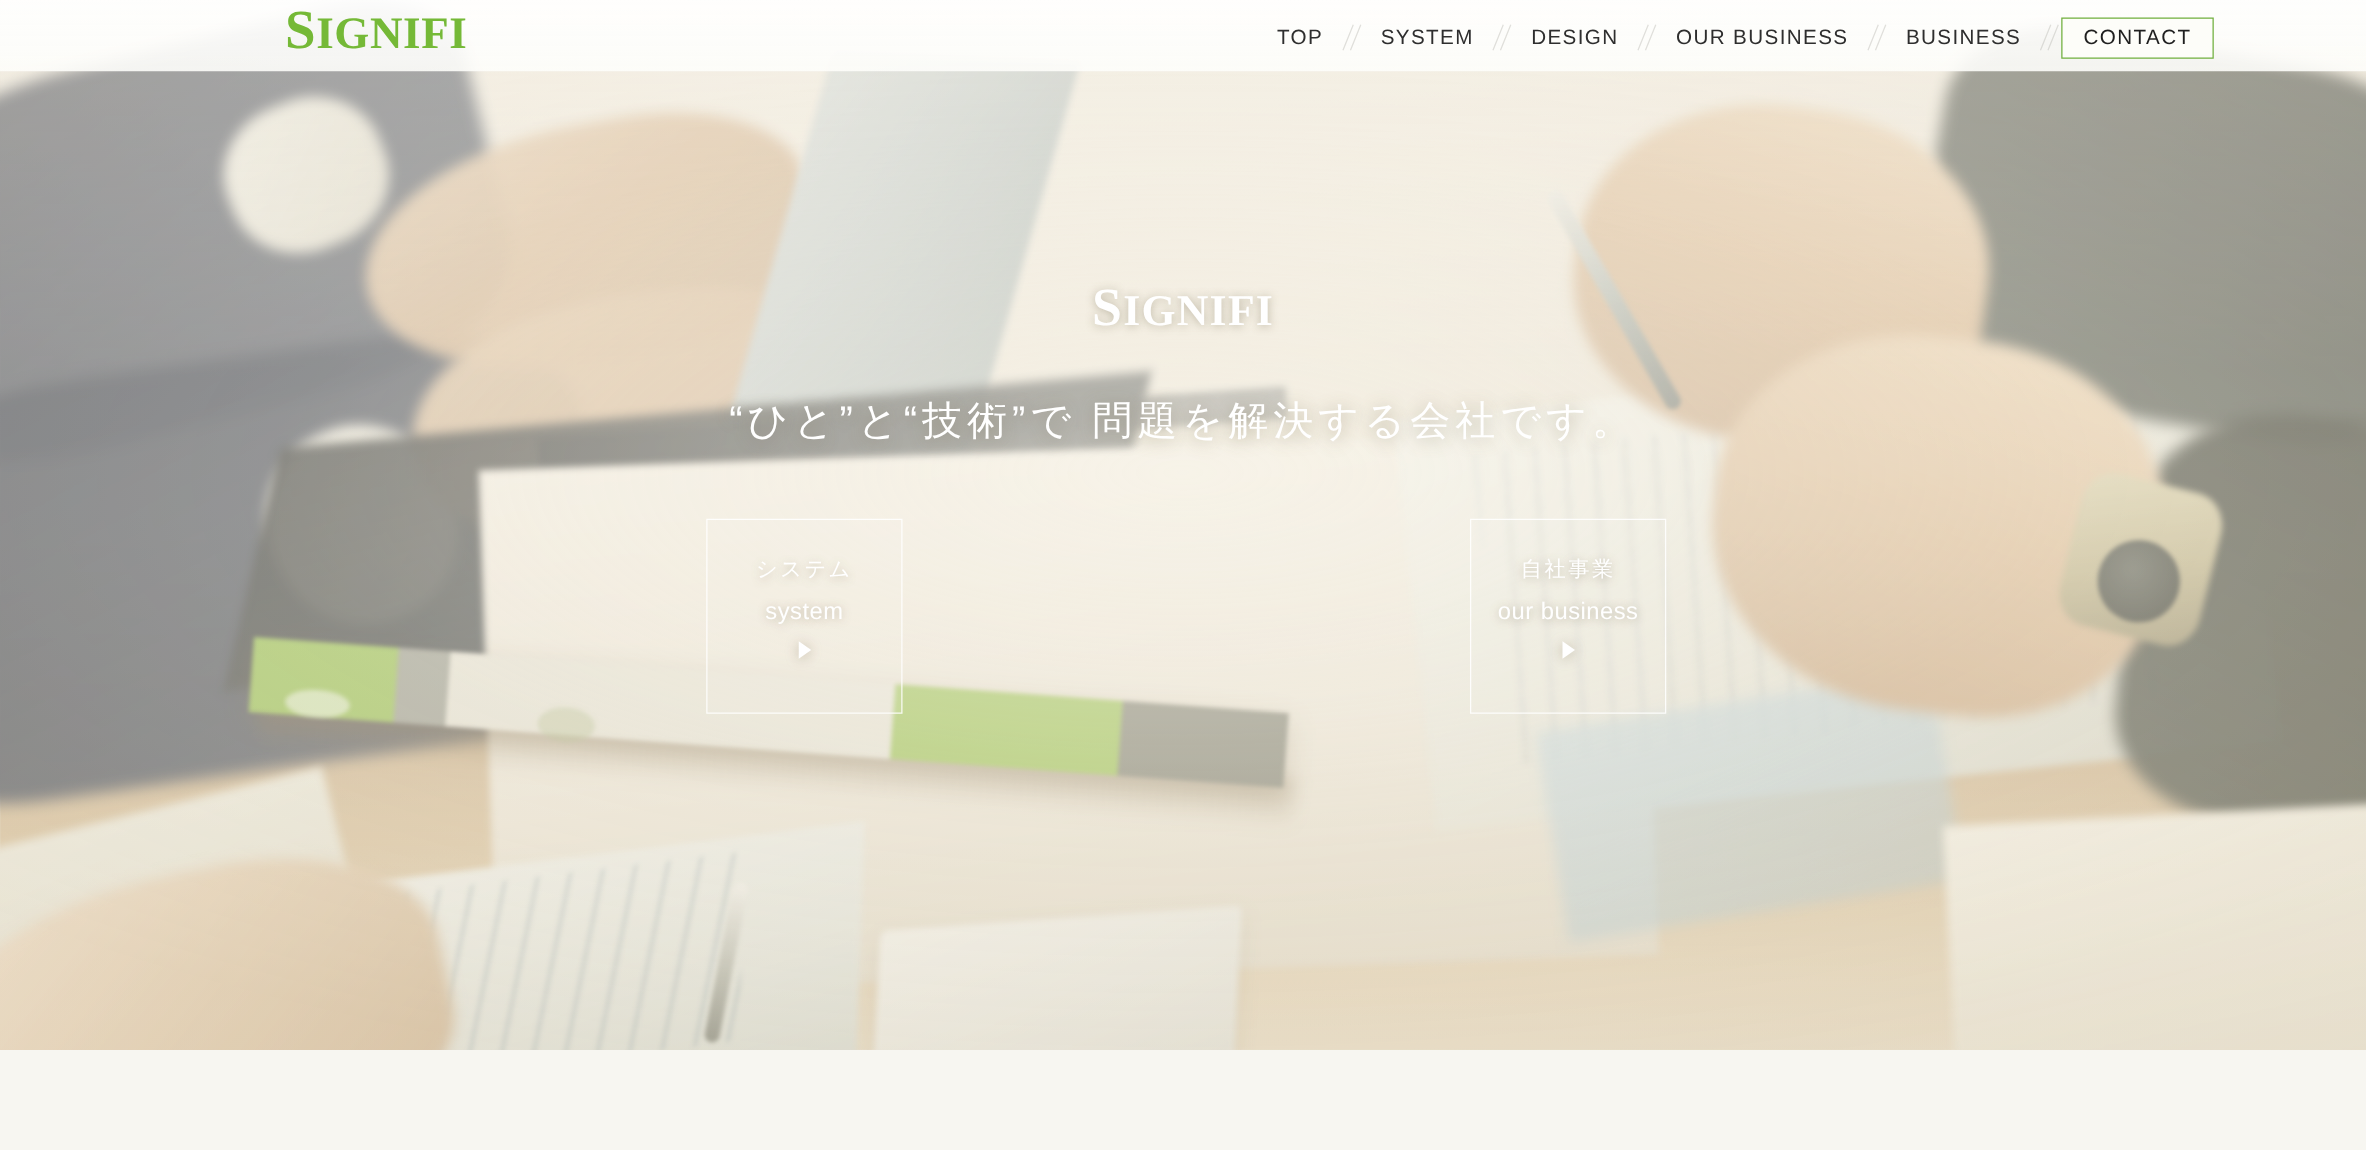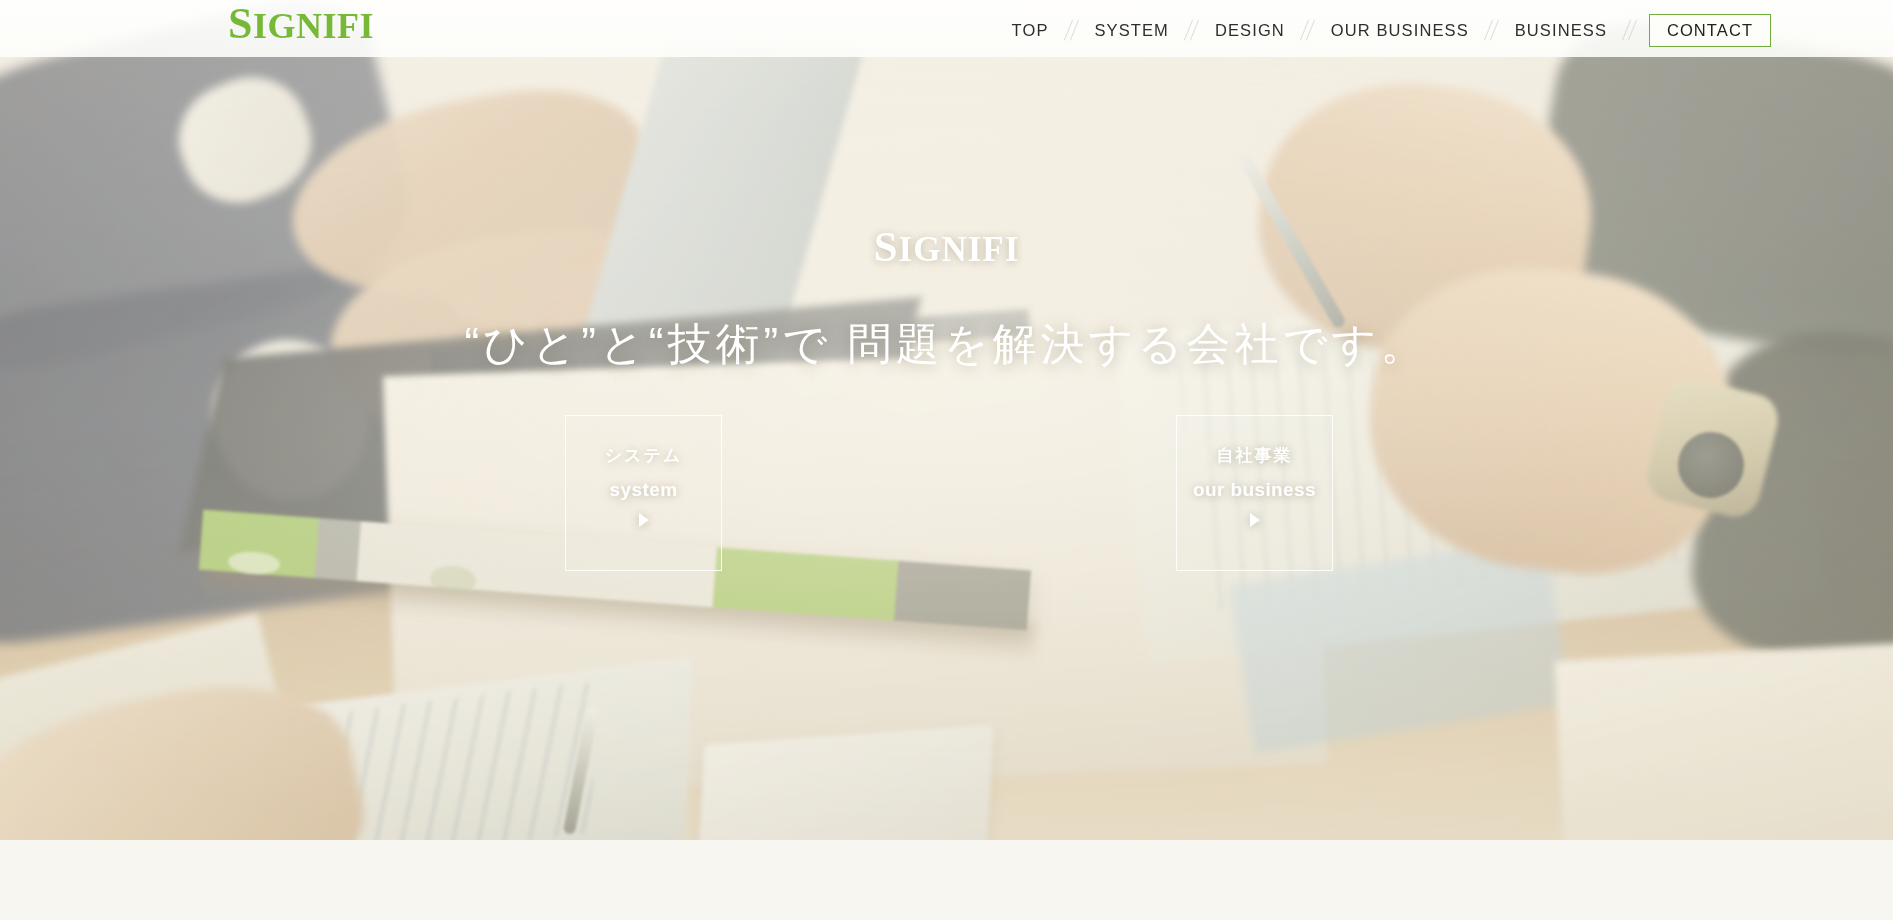--- a/index.html
+++ b/index.html
@@ -435,21 +435,21 @@
     top: -1px;
     width: 1px;
     height: 22px;
     background: #b9b9b3;
     transform: rotate(22deg);
   }
   .nav .sep::before { left: 5px; }
   .nav .sep::after  { left: 11px; }
 
   .contact-btn {
-    margin-left: 10px;
+    margin-left: 0;
     display: inline-flex;
     align-items: center;
     justify-content: center;
     width: 122px;
     height: 33px;
     border: 1px solid #6fae3c;
     background: #fdfdf9;
     color: #1f1f1f;
     font-size: 16.5px;
     letter-spacing: 1.1px;
@@ -489,21 +489,21 @@
     letter-spacing: 3px;
     opacity: .92;
     text-shadow: 0 1px 6px rgba(120,110,85,.5);
   }
 
   .hero-tagline {
     position: absolute;
     left: 0; right: 0;
     top: 315px;
     text-align: center;
-    font-size: 44px;
+    font-size: 32px;
     color: #ffffff;
     letter-spacing: 4px;
     font-weight: 400;
     text-shadow: 0 2px 14px rgba(120,108,80,.45);
   }
 
   .cards {
     position: absolute;
     left: 565px;
     top: 415px;
@@ -517,21 +517,20 @@
     height: 156px;
     border: 1px solid rgba(255,255,255,.88);
     background: rgba(255,255,255,.06);
     display: flex;
     flex-direction: column;
     align-items: center;
     justify-content: flex-start;
     padding-top: 31px;
     text-decoration: none;
     cursor: pointer;
-    font-weight: bold;
   }
   .card .jp {
     font-size: 17px;
     color: #ffffff;
     letter-spacing: 2px;
     line-height: 1;
     text-shadow: 0 1px 8px rgba(120,108,80,.45);
   }
   .card .en {
     margin-top: 16px;

